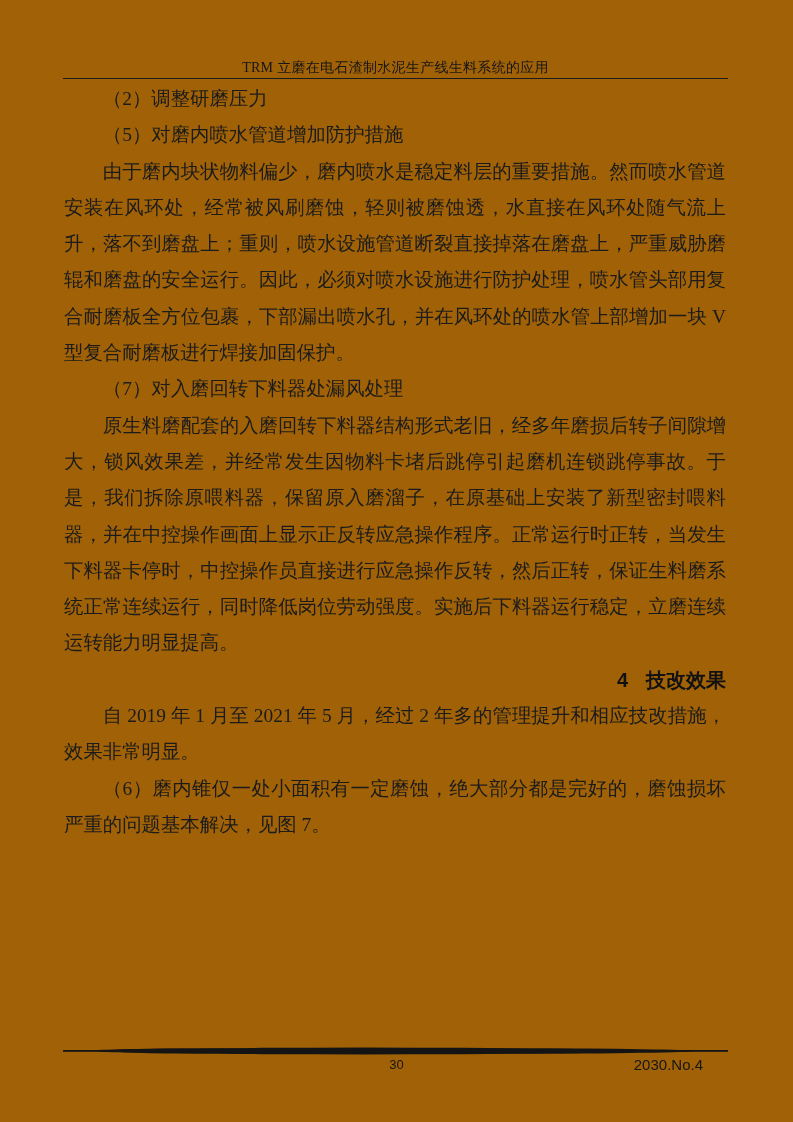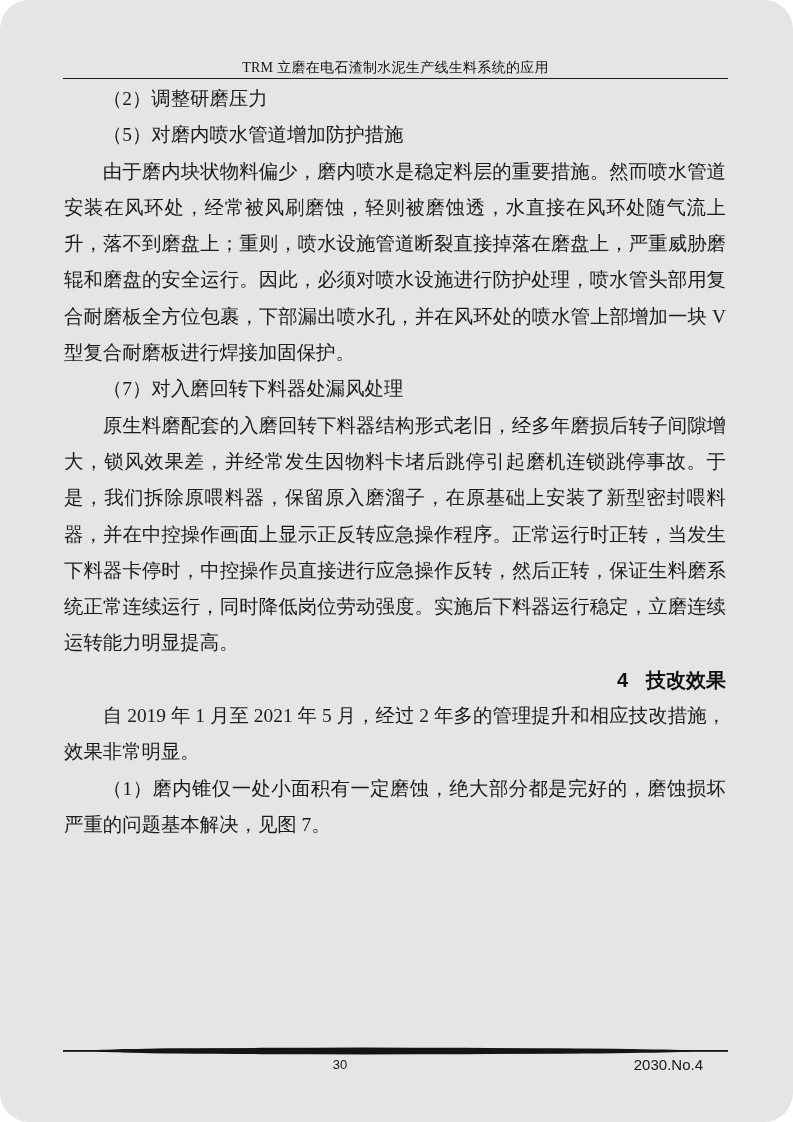--- a/index.html
+++ b/index.html
@@ -4,25 +4,24 @@
 <style>
   html, body {
     margin: 0;
     padding: 0;
     background: #ffffff;
   }
   .page {
     position: relative;
     width: 793px;
     height: 1122px;
-    background: #e5e5e5;
+    background: #a16207;
     overflow: hidden;
     font-family: "Liberation Serif", "DejaVu Serif", serif;
     color: #1b1b1b;
-    border-radius: 29px;
   }
   
   .running-head {
     position: absolute;
     top: 59px;
     left: 64px;
     width: 663px;
     text-align: center;
     font-size: 14px;
     letter-spacing: 0.3px;
@@ -76,21 +75,21 @@
     position: absolute;
     top: 1045px;
     left: 63px;
     width: 665px;
     height: 12px;
   }
   .footer-page-number {
     position: absolute;
     top: 1057px;
     left: 0;
-    width: 680px;
+    width: 793px;
     text-align: center;
     font-family: "Liberation Sans", "DejaVu Sans", sans-serif;
     font-size: 13px;
     color: #161616;
   }
   .footer-issue {
     position: absolute;
     top: 1056px;
     right: 90px;
     font-family: "Liberation Sans", "DejaVu Sans", sans-serif;
@@ -111,21 +110,21 @@
     <p>（5）对磨内喷水管道增加防护措施</p>
     <p>由于磨内块状物料偏少，磨内喷水是稳定料层的重要措施。然而喷水管道安装在风环处，经常被风刷磨蚀，轻则被磨蚀透，水直接在风环处随气流上升，落不到磨盘上；重则，喷水设施管道断裂直接掉落在磨盘上，严重威胁磨辊和磨盘的安全运行。因此，必须对喷水设施进行防护处理，喷水管头部用复合耐磨板全方位包裹，下部漏出喷水孔，并在风环处的喷水管上部增加一块 V 型复合耐磨板进行焊接加固保护。</p>
     <p>（7）对入磨回转下料器处漏风处理</p>
     <p>原生料磨配套的入磨回转下料器结构形式老旧，经多年磨损后转子间隙增大，锁风效果差，并经常发生因物料卡堵后跳停引起磨机连锁跳停事故。于是，我们拆除原喂料器，保留原入磨溜子，在原基础上安装了新型密封喂料器，并在中控操作画面上显示正反转应急操作程序。正常运行时正转，当发生下料器卡停时，中控操作员直接进行应急操作反转，然后正转，保证生料磨系统正常连续运行，同时降低岗位劳动强度。实施后下料器运行稳定，立磨连续运转能力明显提高。</p>
 
     <h2 class="section-heading">
       <span class="sec-num">4</span><span>技改效果</span>
     </h2>
 
     <p>自 2019 年 1 月至 2021 年 5 月，经过 2 年多的管理提升和相应技改措施，效果非常明显。</p>
-    <p>（1）磨内锥仅一处小面积有一定磨蚀，绝大部分都是完好的，磨蚀损坏严重的问题基本解决，见图 7。</p>
+    <p>（6）磨内锥仅一处小面积有一定磨蚀，绝大部分都是完好的，磨蚀损坏严重的问题基本解决，见图 7。</p>
   </div>
 
   <svg class="footer-rule" viewBox="0 0 665 12" preserveAspectRatio="none" xmlns="http://www.w3.org/2000/svg">
     <rect x="0" y="5" width="665" height="1.8" fill="#141414"></rect>
     <ellipse cx="300" cy="6" rx="265" ry="3.4" fill="#141414"></ellipse>
     <ellipse cx="455" cy="6" rx="175" ry="2.6" fill="#141414"></ellipse>
     <ellipse cx="150" cy="5.6" rx="120" ry="2.2" fill="#141414"></ellipse>
   </svg>
 
   <div class="footer-page-number">30</div>

